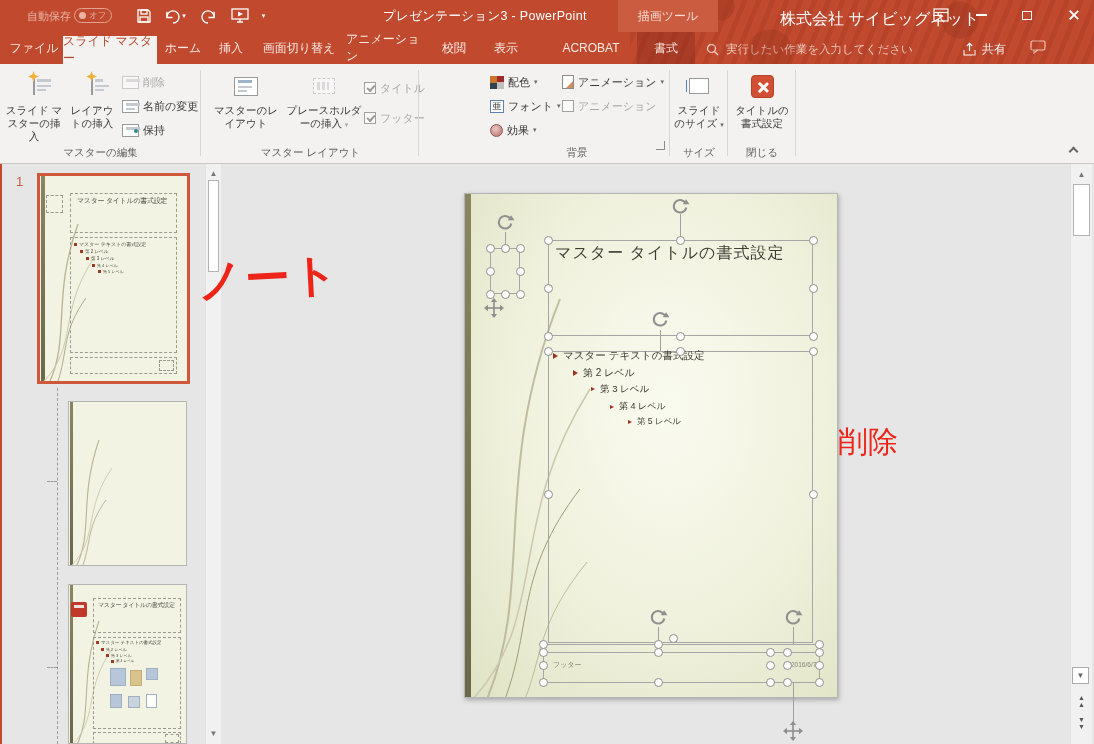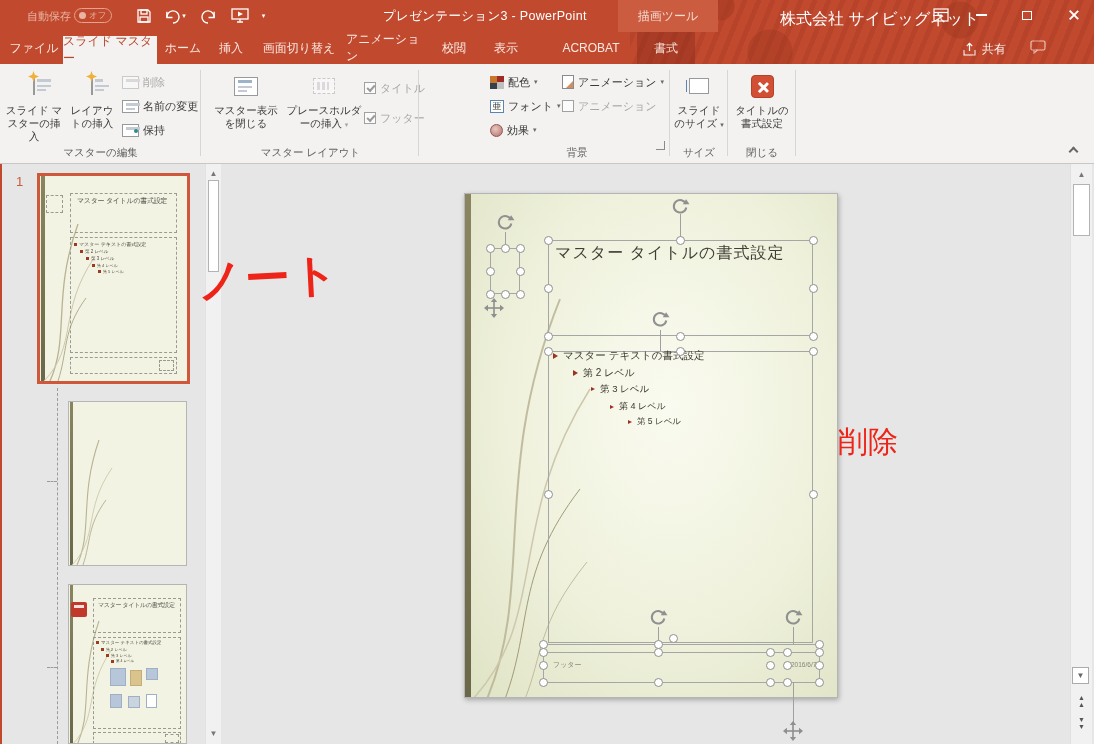--- a/index.html
+++ b/index.html
@@ -204,20 +204,27 @@
     <div class="tab" style="left:8px;width:52px">ファイル</div>
     <div class="tab active" style="left:63px;width:94px">スライド マスター</div>
     <div class="tab" style="left:160px;width:46px">ホーム</div>
     <div class="tab" style="left:210px;width:42px">挿入</div>
     <div class="tab" style="left:256px;width:86px">画面切り替え</div>
     <div class="tab" style="left:346px;width:82px">アニメーション</div>
     <div class="tab" style="left:432px;width:44px">校閲</div>
     <div class="tab" style="left:484px;width:44px">表示</div>
     <div class="tab" style="left:556px;width:70px">ACROBAT</div>
     <div class="tab ctx" style="left:637px;width:58px">書式</div>
+    <div class="searchbox">
+      <svg width="13" height="13" viewBox="0 0 13 13" fill="none" stroke="#f2cec2" stroke-width="1.4">
+          <circle cx="5.5" cy="5.5" r="4"></circle>
+          <path d="M8.5 8.5 L12 12"></path>
+        </svg>
+      <span>実行したい作業を入力してください</span>
+    </div>
     <div class="share">
       <svg width="15" height="14" viewBox="0 0 15 14" fill="none" stroke="#fff" stroke-width="1.2">
           <path d="M2 8 v5 h11 v-5"></path>
           <path d="M7.5 9 V1.5 M4.8 4 L7.5 1.3 L10.2 4"></path>
         </svg>
       <span>共有</span>
     </div>
     <button class="comment-btn">
       <svg width="16" height="14" viewBox="0 0 16 14" fill="none" stroke="#eec4b5" stroke-width="1.2">
           <rect x="1" y="1" width="14" height="9" rx="1.5"></rect>
@@ -267,21 +274,21 @@
 
     <div class="rgroup" style="left:202px;width:217px">
       <div class="bigbtn" style="left:8px;width:72px">
         <div class="bicon">
             <span class="slide-ico" style="width:24px;height:19px">
               <i class="t" style="background:#9db3c8"></i>
               <i class="l1"></i>
               <i class="l2"></i>
             </span>
           </div>
-        <div class="blabel">マスター表示を閉じる</div>
+        <div class="blabel">マスターのレイアウト</div>
       </div>
       <div class="bigbtn disabled" style="left:84px;width:76px">
         <div class="bicon">
             <span class="slide-ico dashed" style="width:22px;height:16px">
               <span class="ph-grid"></span>
             </span>
           </div>
         <div class="blabel"><span>プレースホルダーの挿入</span> <span class="car" style="color:#a9a7a4">▾</span></div>
       </div>
       <div class="smallbtn disabled" style="left:162px;top:14px">

